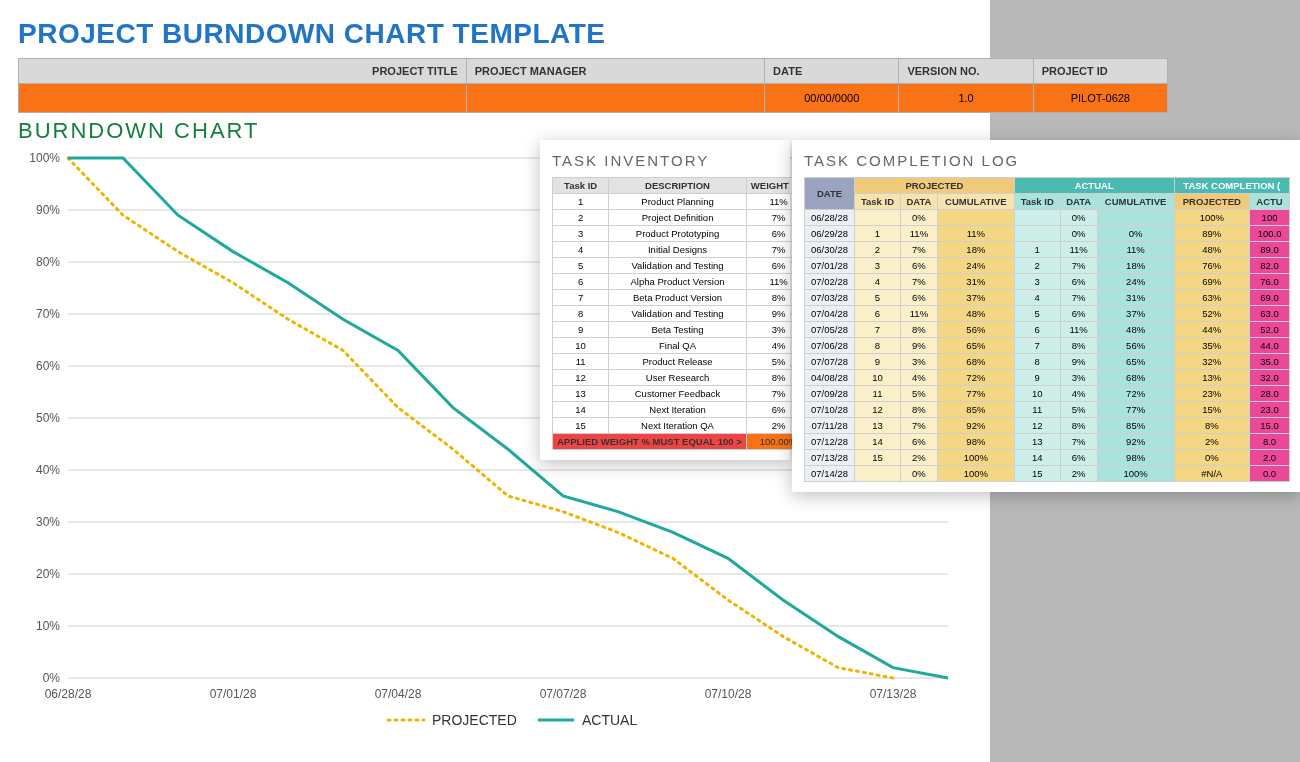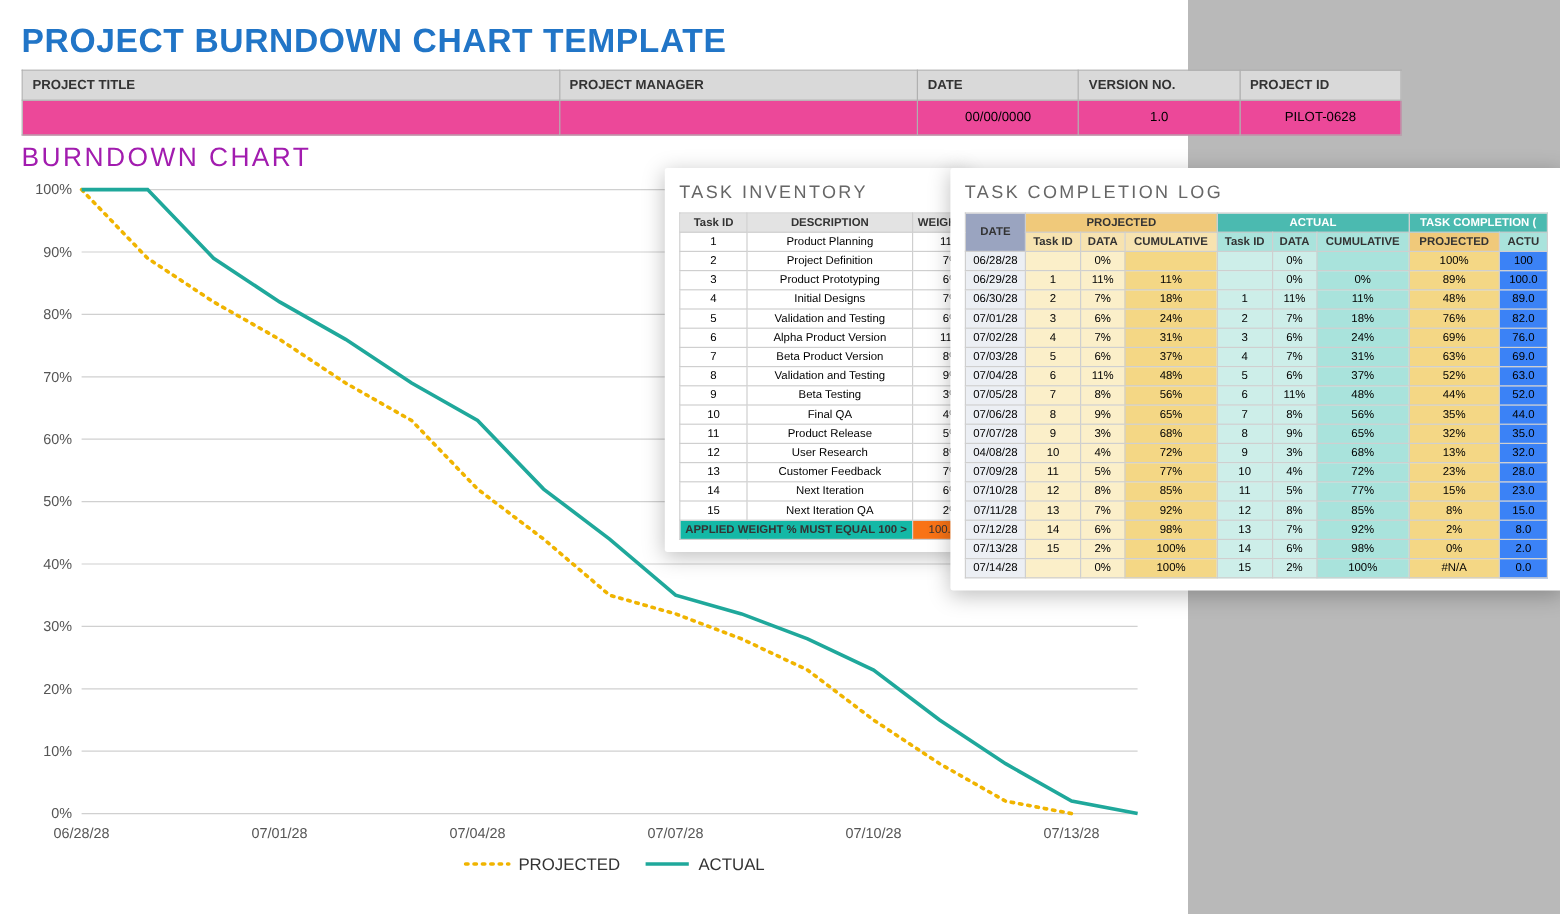--- a/index.html
+++ b/index.html
@@ -40,34 +40,34 @@
     border: 1px solid #b0b0b0;
     padding: 6px 8px;
     font-weight: 600;
     text-align: left;
     color: #333;
   }
   .meta-table td {
     border: 1px solid #b0b0b0;
     padding: 8px;
     text-align: center;
-    background: #ec4899;
-  }
-  .meta-table .w-title { width: 300px; text-align: left; }
+    background: #f97316;
+  }
+  .meta-table .w-title { width: 300px; text-align: right; }
   .meta-table .w-mgr   { width: 200px; }
   .meta-table .w-s     { width: 90px; }
 
   .chart-section {
     position: absolute;
     top: 118px; left: 18px;
     width: 960px;
   }
   .chart-title {
     font-size: 22px;
-    color: #a21caf;
+    color: #15803d;
     letter-spacing: 2px;
     margin-bottom: 4px;
   }
   .chart-wrap { position: relative; width: 940px; height: 590px; }
   svg.chart { width: 940px; height: 590px; }
   .grid-line { stroke: #d0d0d0; stroke-width: 1; }
   .axis-label { font-size: 12px; fill: #555; }
   .legend { font-size: 14px; fill: #333; }
   .proj-line { stroke: #f0b400; stroke-width: 3; stroke-dasharray: 2 5; fill:none; stroke-linecap:round; }
   .act-line  { stroke: #1fa89b; stroke-width: 3; fill:none; }
@@ -81,21 +81,21 @@
     padding: 12px 12px 10px 12px;
     font-size: 10px;
   }
   .panel-title {
     font-size: 15px;
     color: #666;
     letter-spacing: 2px;
     margin-bottom: 8px;
   }
   #task-inv {
-    top: 140px; left: 554px; width: 250px;
+    top: 140px; left: 540px; width: 250px;
   }
   #comp-log {
     top: 140px; left: 792px; width: 510px;
   }
   table.grid {
     border-collapse: collapse;
     width: 100%;
     font-size: 9.5px;
   }
   table.grid th, table.grid td {
@@ -109,38 +109,38 @@
     font-weight: 700;
     color: #333;
   }
   .ti-desc { text-align: left; }
   .footer-row td {
     background: #f97316;
     font-weight: 400;
     color: #333;
   }
   .footer-row .ft-label {
-    background: #14b8a6;
+    background: #ef4444;
     font-weight: 700;
     text-align: left;
   }
   
   .hdr-proj  { background: #f0c97a !important; }
   .hdr-act   { background: #4bbab0 !important; color:#fff !important; }
   .hdr-tcomp { background: #4bbab0 !important; color:#fff !important; }
   .sub-proj  { background: #f7e3b0 !important; }
   .sub-act   { background: #a9e3dc !important; }
   .sub-tcomp { background: #f0c97a !important; }
   .cell-date { background: #eceff4; }
   .cell-proj { background: #fbefc9; }
   .cell-projcum { background: #f4d785; }
   .cell-act  { background: #cdeee9; }
   .cell-actcum { background: #a9e3dc; }
   .cell-tproj { background: #f4d785; }
-  .cell-tact  { background: #3b82f6; }
+  .cell-tact  { background: #ec4899; }
 </style>
 </head>
 <body>
 
 <div class="sidebar-gray"></div>
 
 <div class="main">
   <div class="title">PROJECT BURNDOWN CHART TEMPLATE</div>
 
   <table class="meta-table">

